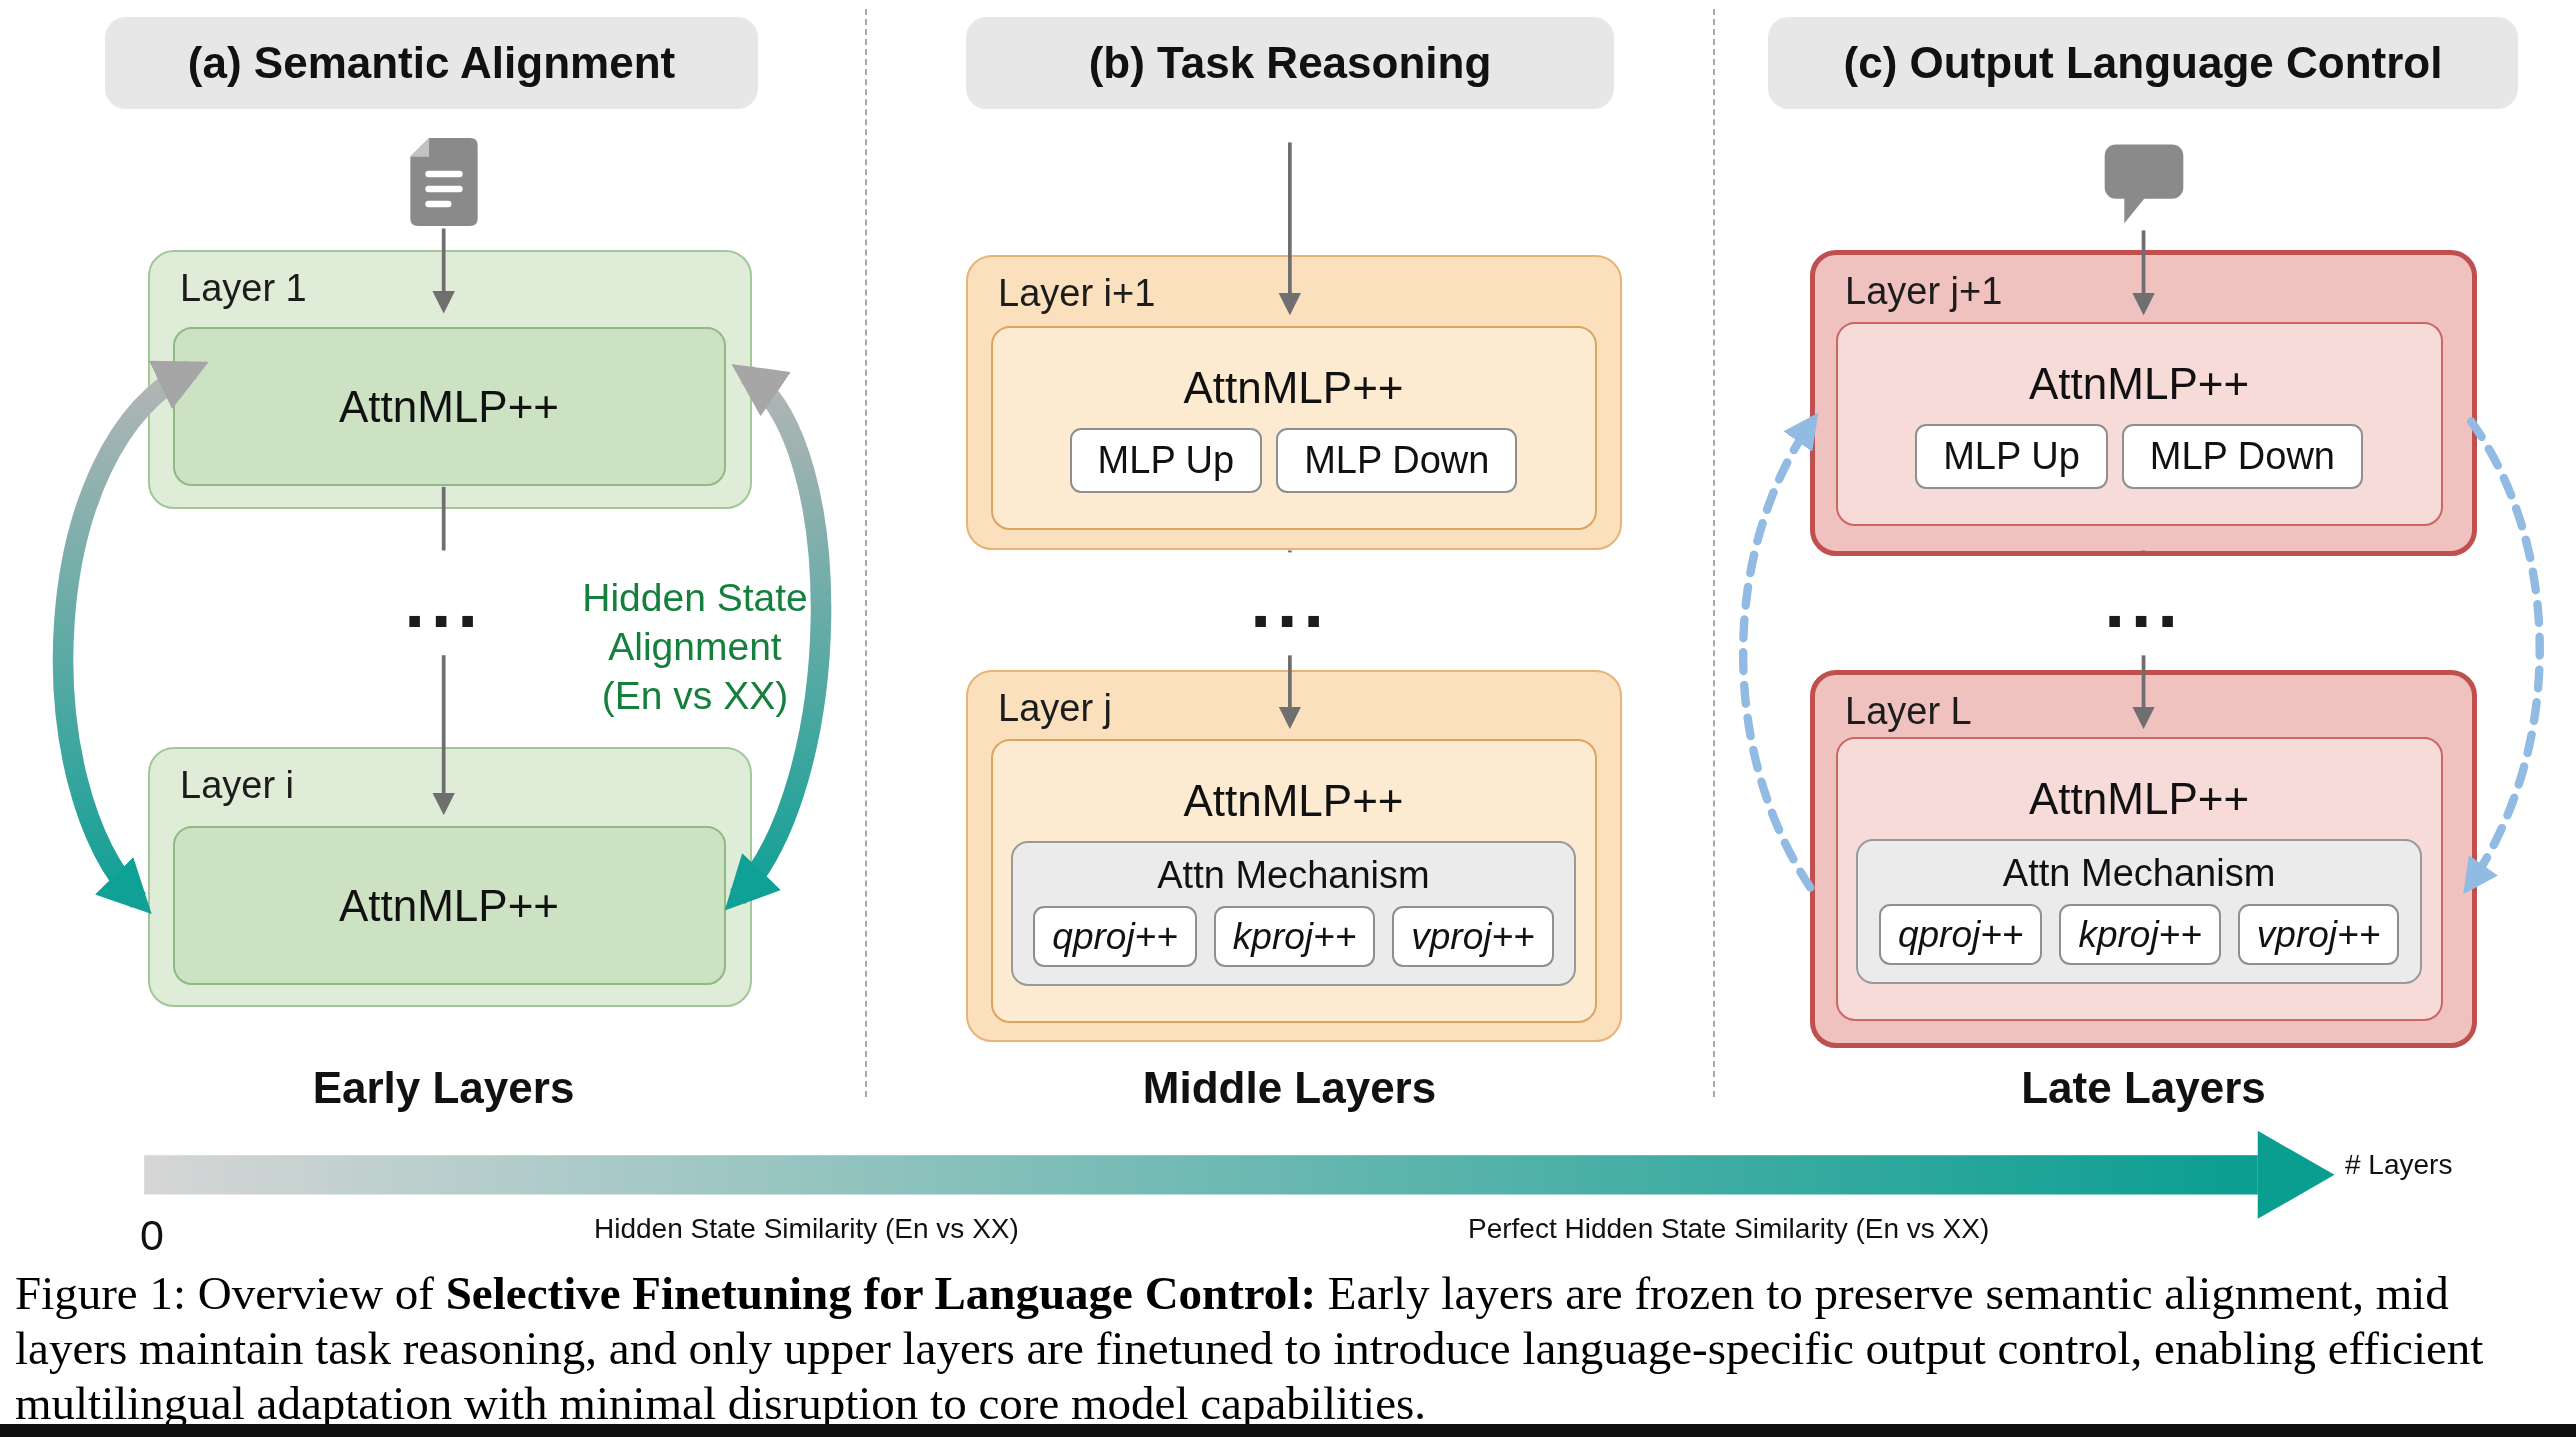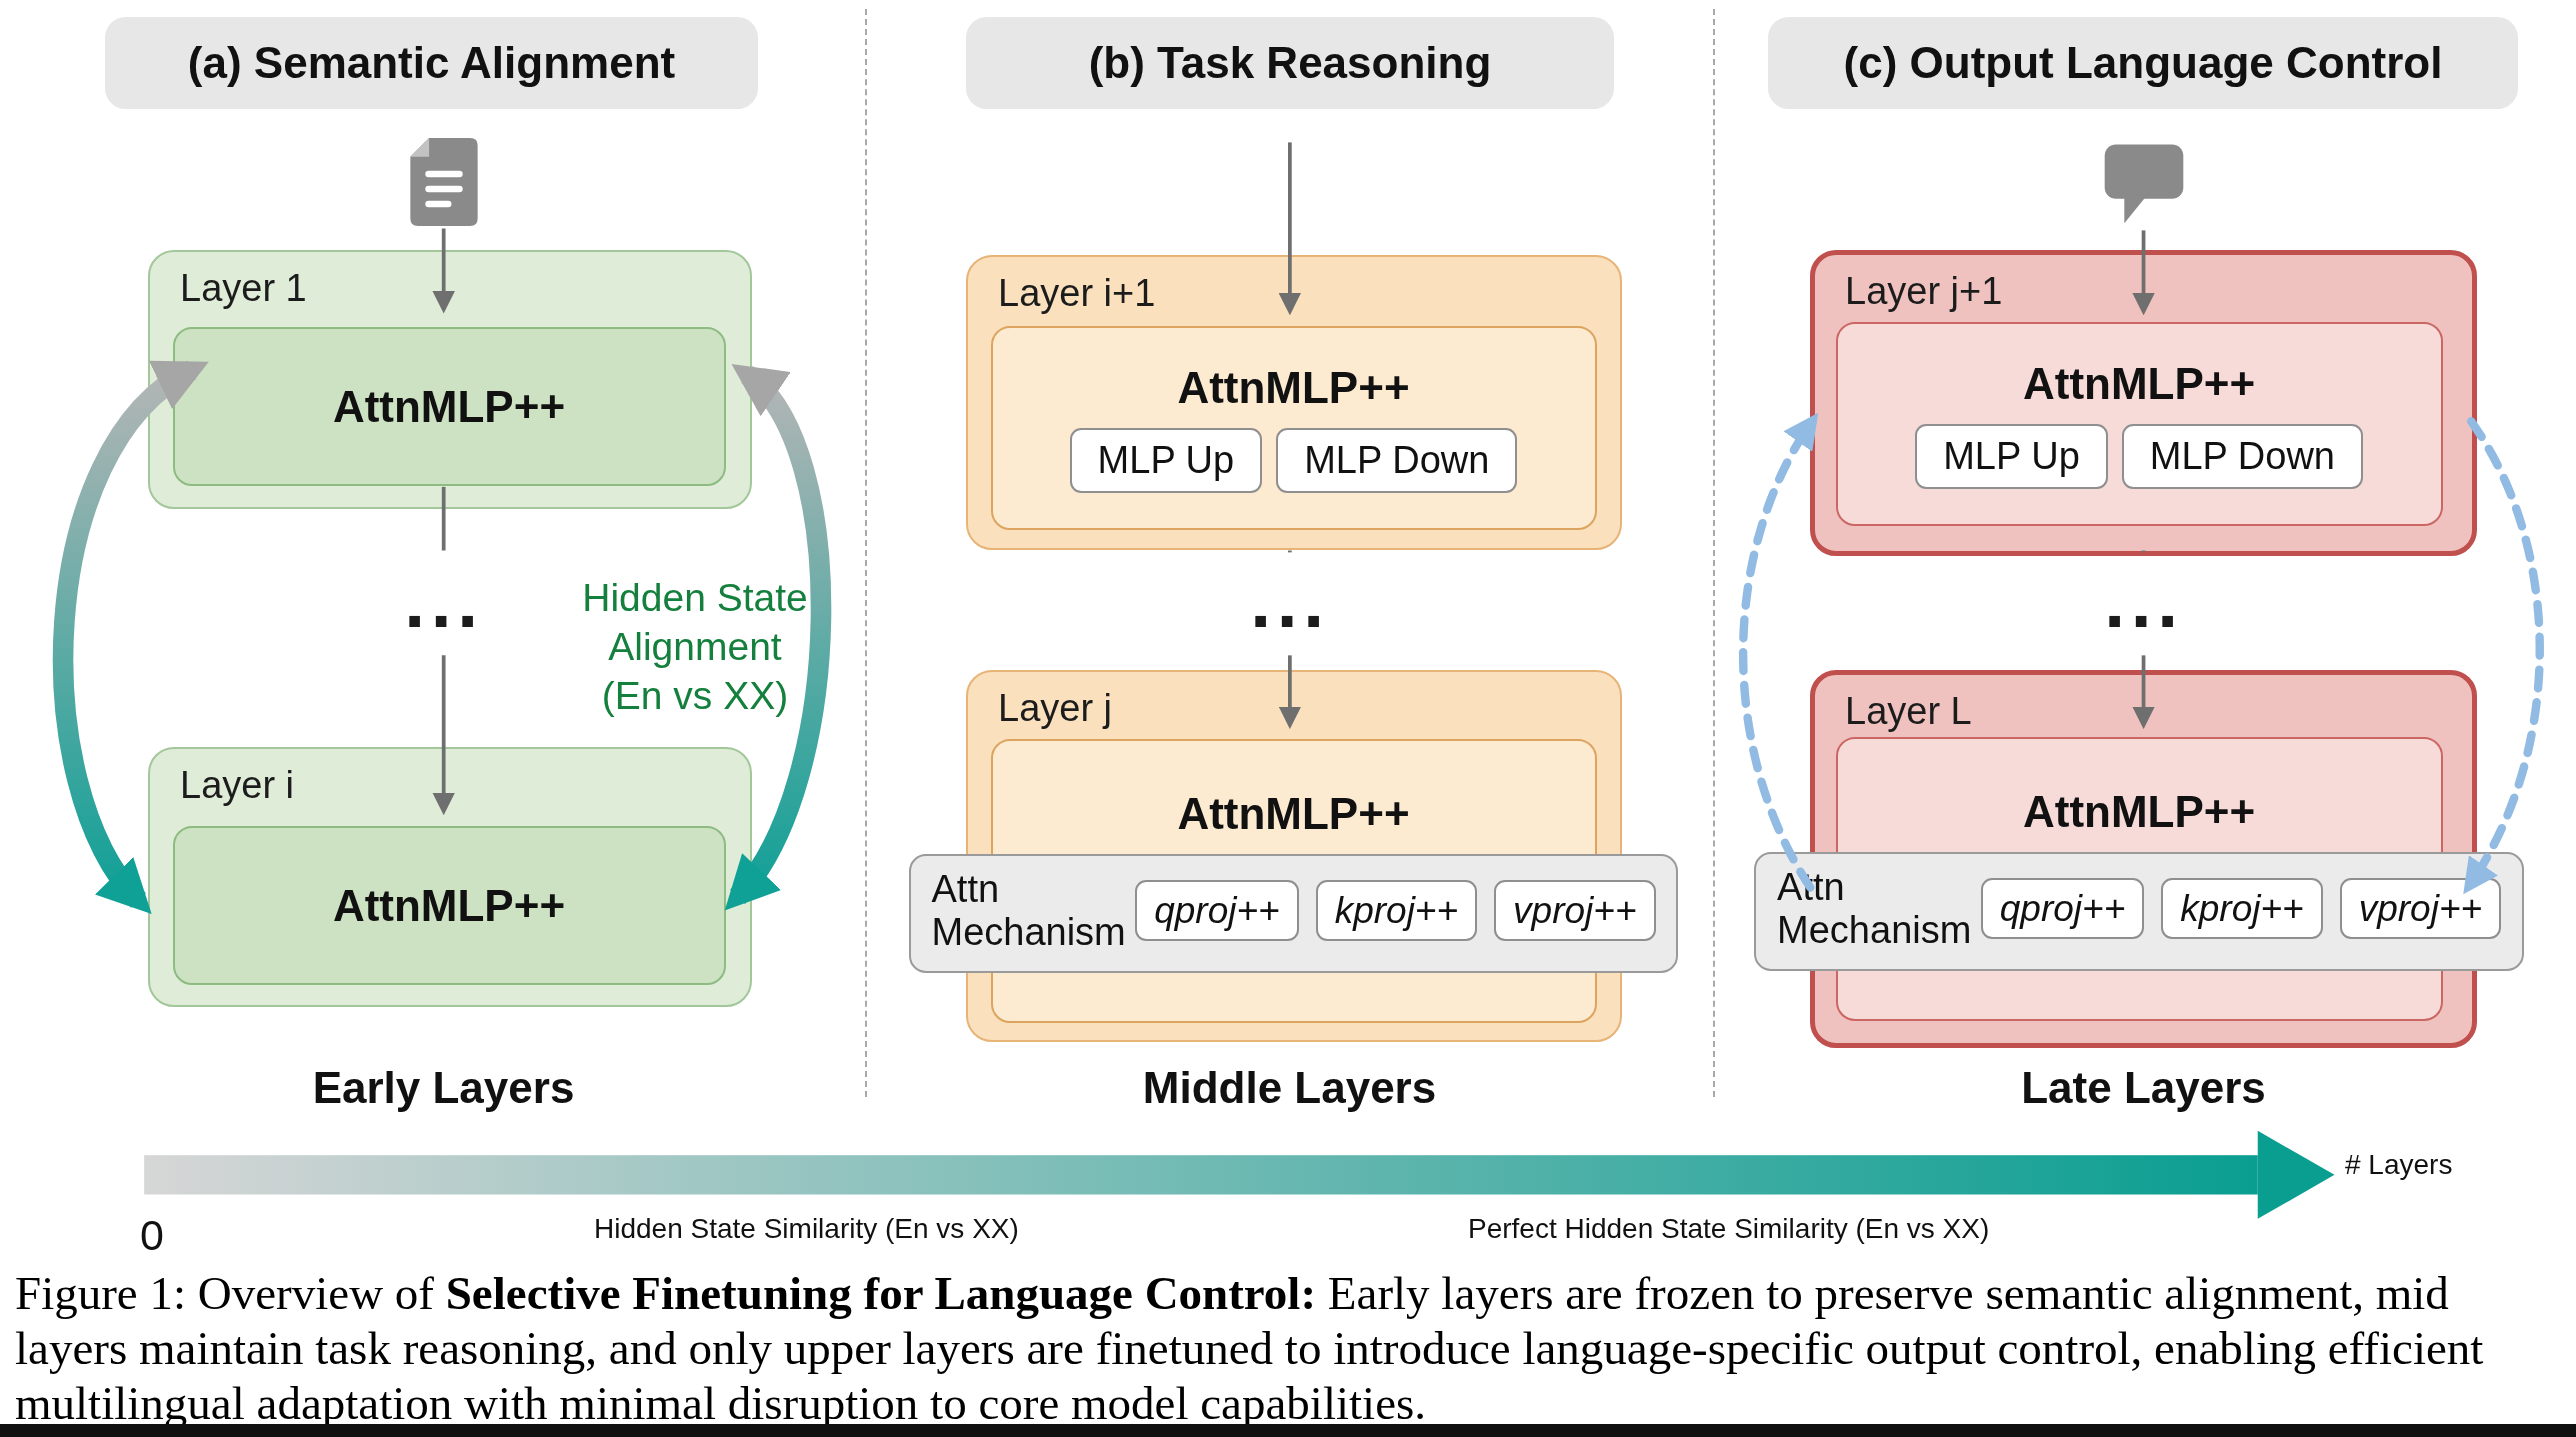--- a/index.html
+++ b/index.html
@@ -11,25 +11,25 @@
   .divider{position:absolute;width:0;border-left:2.8px dashed #a9a9a9;top:9.4px;height:1088px;}
   .layer{position:absolute;border-radius:26px;}
   .layer.green{background:var(--green-fill);border:2.8px solid var(--green-border);}
   .layer.orange{background:var(--orange-fill);border:2.8px solid var(--orange-border);}
   .layer.red{background:var(--red-fill);border:5.6px solid var(--red-border);}
   .layer-label{position:absolute;top:15px;left:30px;font-size:38px;color:#1c1c1c;}
   .inner{position:absolute;display:flex;flex-direction:column;align-items:center;justify-content:center;gap:15px;border-radius:19px;}
   .inner.green{background:var(--green-inner);border:2.8px solid var(--green-inner-border);}
   .inner.orange{background:var(--orange-inner);border:2.8px solid var(--orange-inner-border);}
   .inner.red{background:var(--red-inner);border:2.8px solid var(--red-inner-border);}
-  .block-title{font-weight:700;font-size:44px;color:#111;}
+  .block-title{font-weight:400;font-size:44px;color:#111;}
   .pill-row{display:flex;gap:14px;}
   .pill{background:#ffffff;border:2.8px solid #8f8f8f;border-radius:11.2px;font-size:38px;padding:9.4px 26px;color:#111;}
   .attn{background:var(--attn-bg,#ebebeb);border:2.8px solid #9a9a9a;border-radius:17px;
-        display:flex;flex-direction:row;align-items:center;gap:9.4px;padding:11.2px 20.6px 17px;}
+        display:flex;flex-direction:column;align-items:center;gap:9.4px;padding:11.2px 20.6px 17px;}
   .attn-label{font-size:38px;color:#111;}
   .proj{background:#ffffff;border:2.8px solid #8f8f8f;border-radius:11.2px;font-style:italic;font-size:37px;padding:7.5px 17px;color:#111;}
   .dots{position:absolute;width:206px;text-align:center;font-weight:900;font-size:75px;letter-spacing:5.6px;color:#1c1c1c;}
   .footer-label{position:absolute;width:655px;text-align:center;font-weight:700;font-size:44px;color:#111;}
   .side-label{position:absolute;text-align:center;font-size:39px;line-height:1.26;color:#15803d;}
   .axis-text{position:absolute;font-size:28px;color:#111;}
   .axis-center{}
   .caption{position:absolute;left:15px;top:1266px;width:2550px;
         font-family:"Liberation Serif","DejaVu Serif",serif;font-size:47px;line-height:1.17;color:#000;}
   svg.overlay{position:absolute;left:0;top:0;pointer-events:none;z-index:10;}

